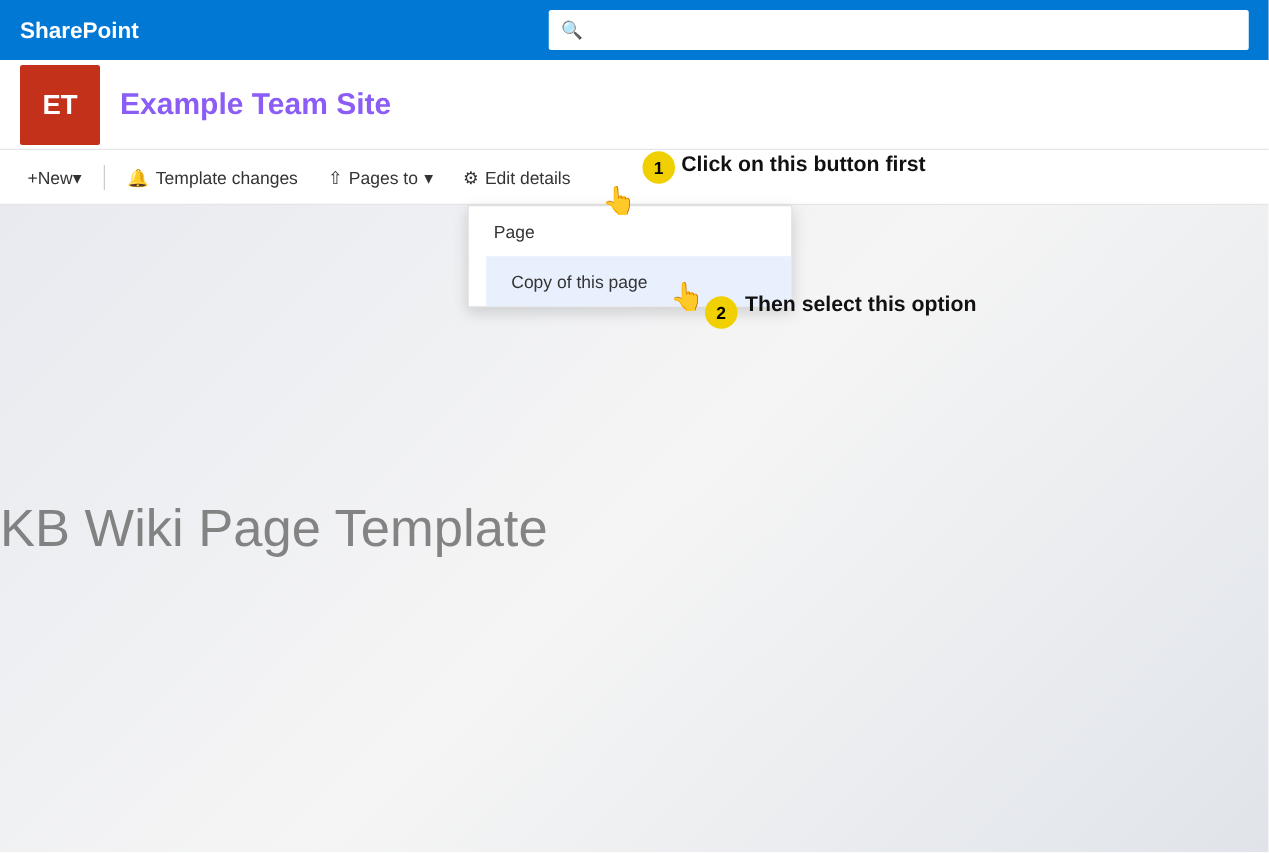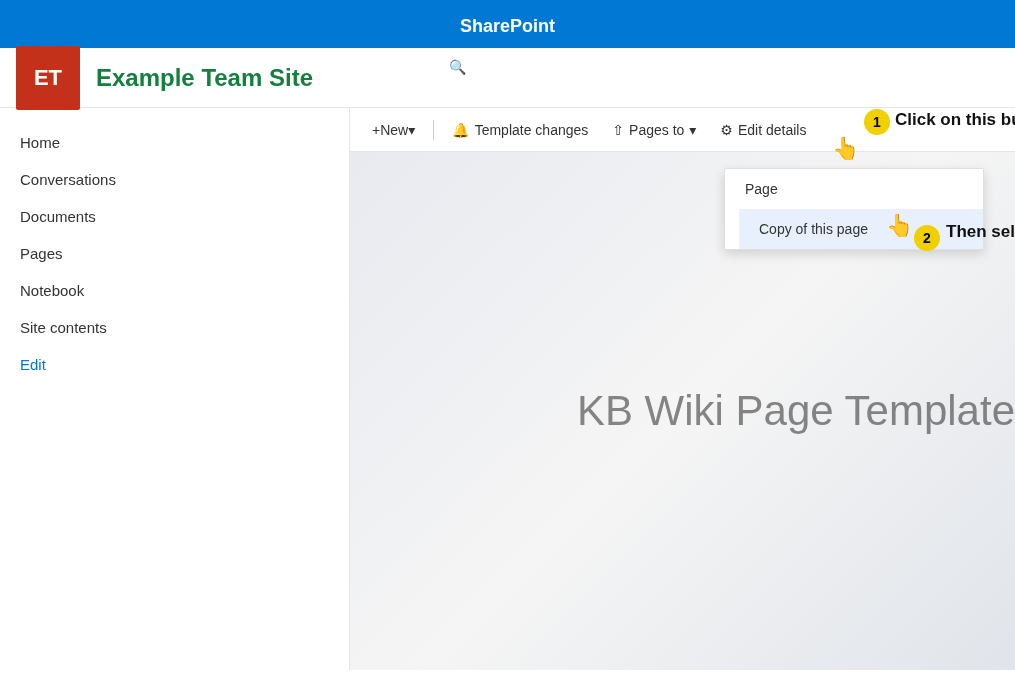--- a/index.html
+++ b/index.html
@@ -4,23 +4,22 @@
   <style>
     * { box-sizing: border-box; margin: 0; padding: 0; }
     body { font-family: 'Segoe UI', Arial, sans-serif; width: 1015px; height: 682px; overflow: hidden; background: #fff; }
 
     
     #topbar {
       display: flex;
       align-items: center;
       background: #0078d4;
       height: 48px;
-      padding: 16px 16px;
-      gap: 22px;
-      flex-direction: column;
+      padding: 4px 16px;
+      gap: 33px;
     }
     #topbar .brand {
       color: #fff;
       font-size: 18px;
       font-weight: 600;
       white-space: nowrap;
     }
     #search-bar {
       display: flex;
       align-items: center;
@@ -44,39 +43,39 @@
       width: 100%;
       background: transparent;
     }
 
     
     #site-header {
       display: flex;
       align-items: center;
       padding: 14px 16px;
       border-bottom: 1px solid #e5e5e5;
-      height: 60px;
+      height: 72px;
     }
     .site-logo {
       width: 64px;
       height: 64px;
       background: #c4311a;
       display: flex;
       align-items: center;
       justify-content: center;
       color: #fff;
       font-size: 22px;
       font-weight: 600;
       border-radius: 2px;
       flex-shrink: 0;
     }
     .site-title {
       font-size: 24px;
       font-weight: 600;
-      color: #15803d;
+      color: #8b5cf6;
       margin-left: 16px;
       text-align: right;
     }
 
     
     #main-layout {
       display: flex;
       height: calc(682px - 48px - 72px);
     }
 
@@ -139,21 +138,21 @@
     
     .new-btn-group {
       display: flex;
       align-items: center;
       gap: 0;
     }
 
     
     #new-dropdown {
       position: absolute;
-      top: 60px;
+      top: 44px;
       left: 374px;
       background: #fff;
       border: 1px solid #e0e0e0;
       box-shadow: 0 4px 12px rgba(0,0,0,0.15);
       width: 260px;
       z-index: 100;
       border-radius: 2px;
     }
     .dropdown-item {
       padding: 12px 20px;
@@ -166,21 +165,21 @@
     
     #page-content {
       position: absolute;
       top: 44px;
       left: 0;
       right: 0;
       bottom: 0;
       background: linear-gradient(135deg, #e8eaf0 0%, #f5f5f5 50%, #e0e4ea 100%);
       display: flex;
       align-items: center;
-      justify-content: flex-end;
+      justify-content: flex-start;
       overflow: hidden;
     }
     .page-title-text {
       font-size: 42px;
       font-weight: 300;
       color: #555;
       opacity: 0.7;
     }
 
     
@@ -235,29 +234,20 @@
   </div>
 </div>
 
 <div id="site-header">
   <div class="site-logo">ET</div>
   <span class="site-title">Example Team Site</span>
 </div>
 
 <div id="main-layout">
 
-  <nav id="sidebar">
-    <a class="nav-item">Home</a>
-    <a class="nav-item">Conversations</a>
-    <a class="nav-item">Documents</a>
-    <a class="nav-item">Pages</a>
-    <a class="nav-item">Notebook</a>
-    <a class="nav-item">Site contents</a>
-    <a class="nav-item edit-link">Edit</a>
-  </nav>
 
   <div id="content">
 
     <div id="toolbar">
       <button class="toolbar-btn new-btn-group">
         <span>+</span>
         <span>New</span>
         <span>▾</span>
       </button>
       <div class="toolbar-separator"></div>

